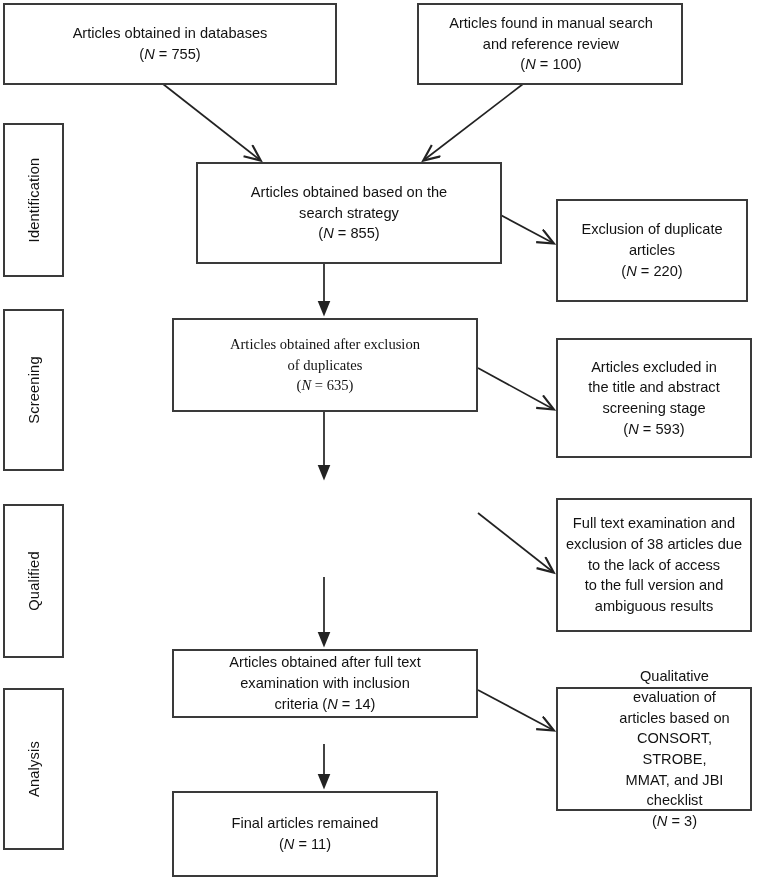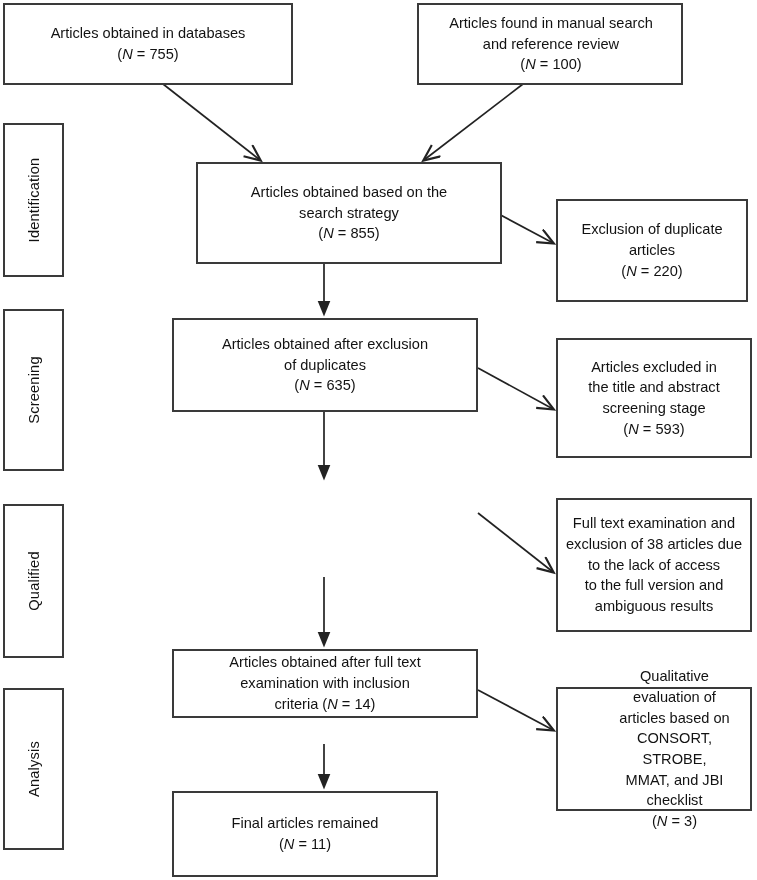--- a/index.html
+++ b/index.html
@@ -108,38 +108,38 @@
   </div>
 
   <div class="stage" style="left:3px; top:504px; width:61px; height:154px;">
     <span class="vlabel">Qualified</span>
   </div>
 
   <div class="stage" style="left:3px; top:688px; width:61px; height:162px;">
     <span class="vlabel">Analysis</span>
   </div>
 
-  <div class="box" style="left:3px; top:3px; width:290px; height:82px;">
+  <div class="box" style="left:3px; top:3px; width:334px; height:82px;">
     <span class="txt">Articles obtained in databases
 (<em class="ital">N</em> = 755)</span>
   </div>
 
   <div class="box" style="left:417px; top:3px; width:266px; height:82px;padding-left:8px;">
     <span class="txt">Articles found in manual search
 and reference review
 (<em class="ital">N</em> = 100)</span>
   </div>
 
   <div class="box" style="left:172px; top:162px; width:306px; height:102px;margin-left:24px;">
     <span class="txt">Articles obtained based on the
 search strategy
 (<em class="ital">N</em> = 855)</span>
   </div>
 
-  <div class="box" style="left:172px; top:318px; width:306px; height:94px;">
+  <div class="box" style="left:172px; top:318px; width:306px; height:94px;font-family:Liberation Serif, serif;">
     <span class="txt">Articles obtained after exclusion
 of duplicates
 (<em class="ital">N</em> = 635)</span>
   </div>
 
 
   <div class="box" style="left:172px; top:649px; width:306px; height:69px;">
     <span class="txt">Articles obtained after full text
 examination with inclusion
 criteria (<em class="ital">N</em> = 14)</span>

